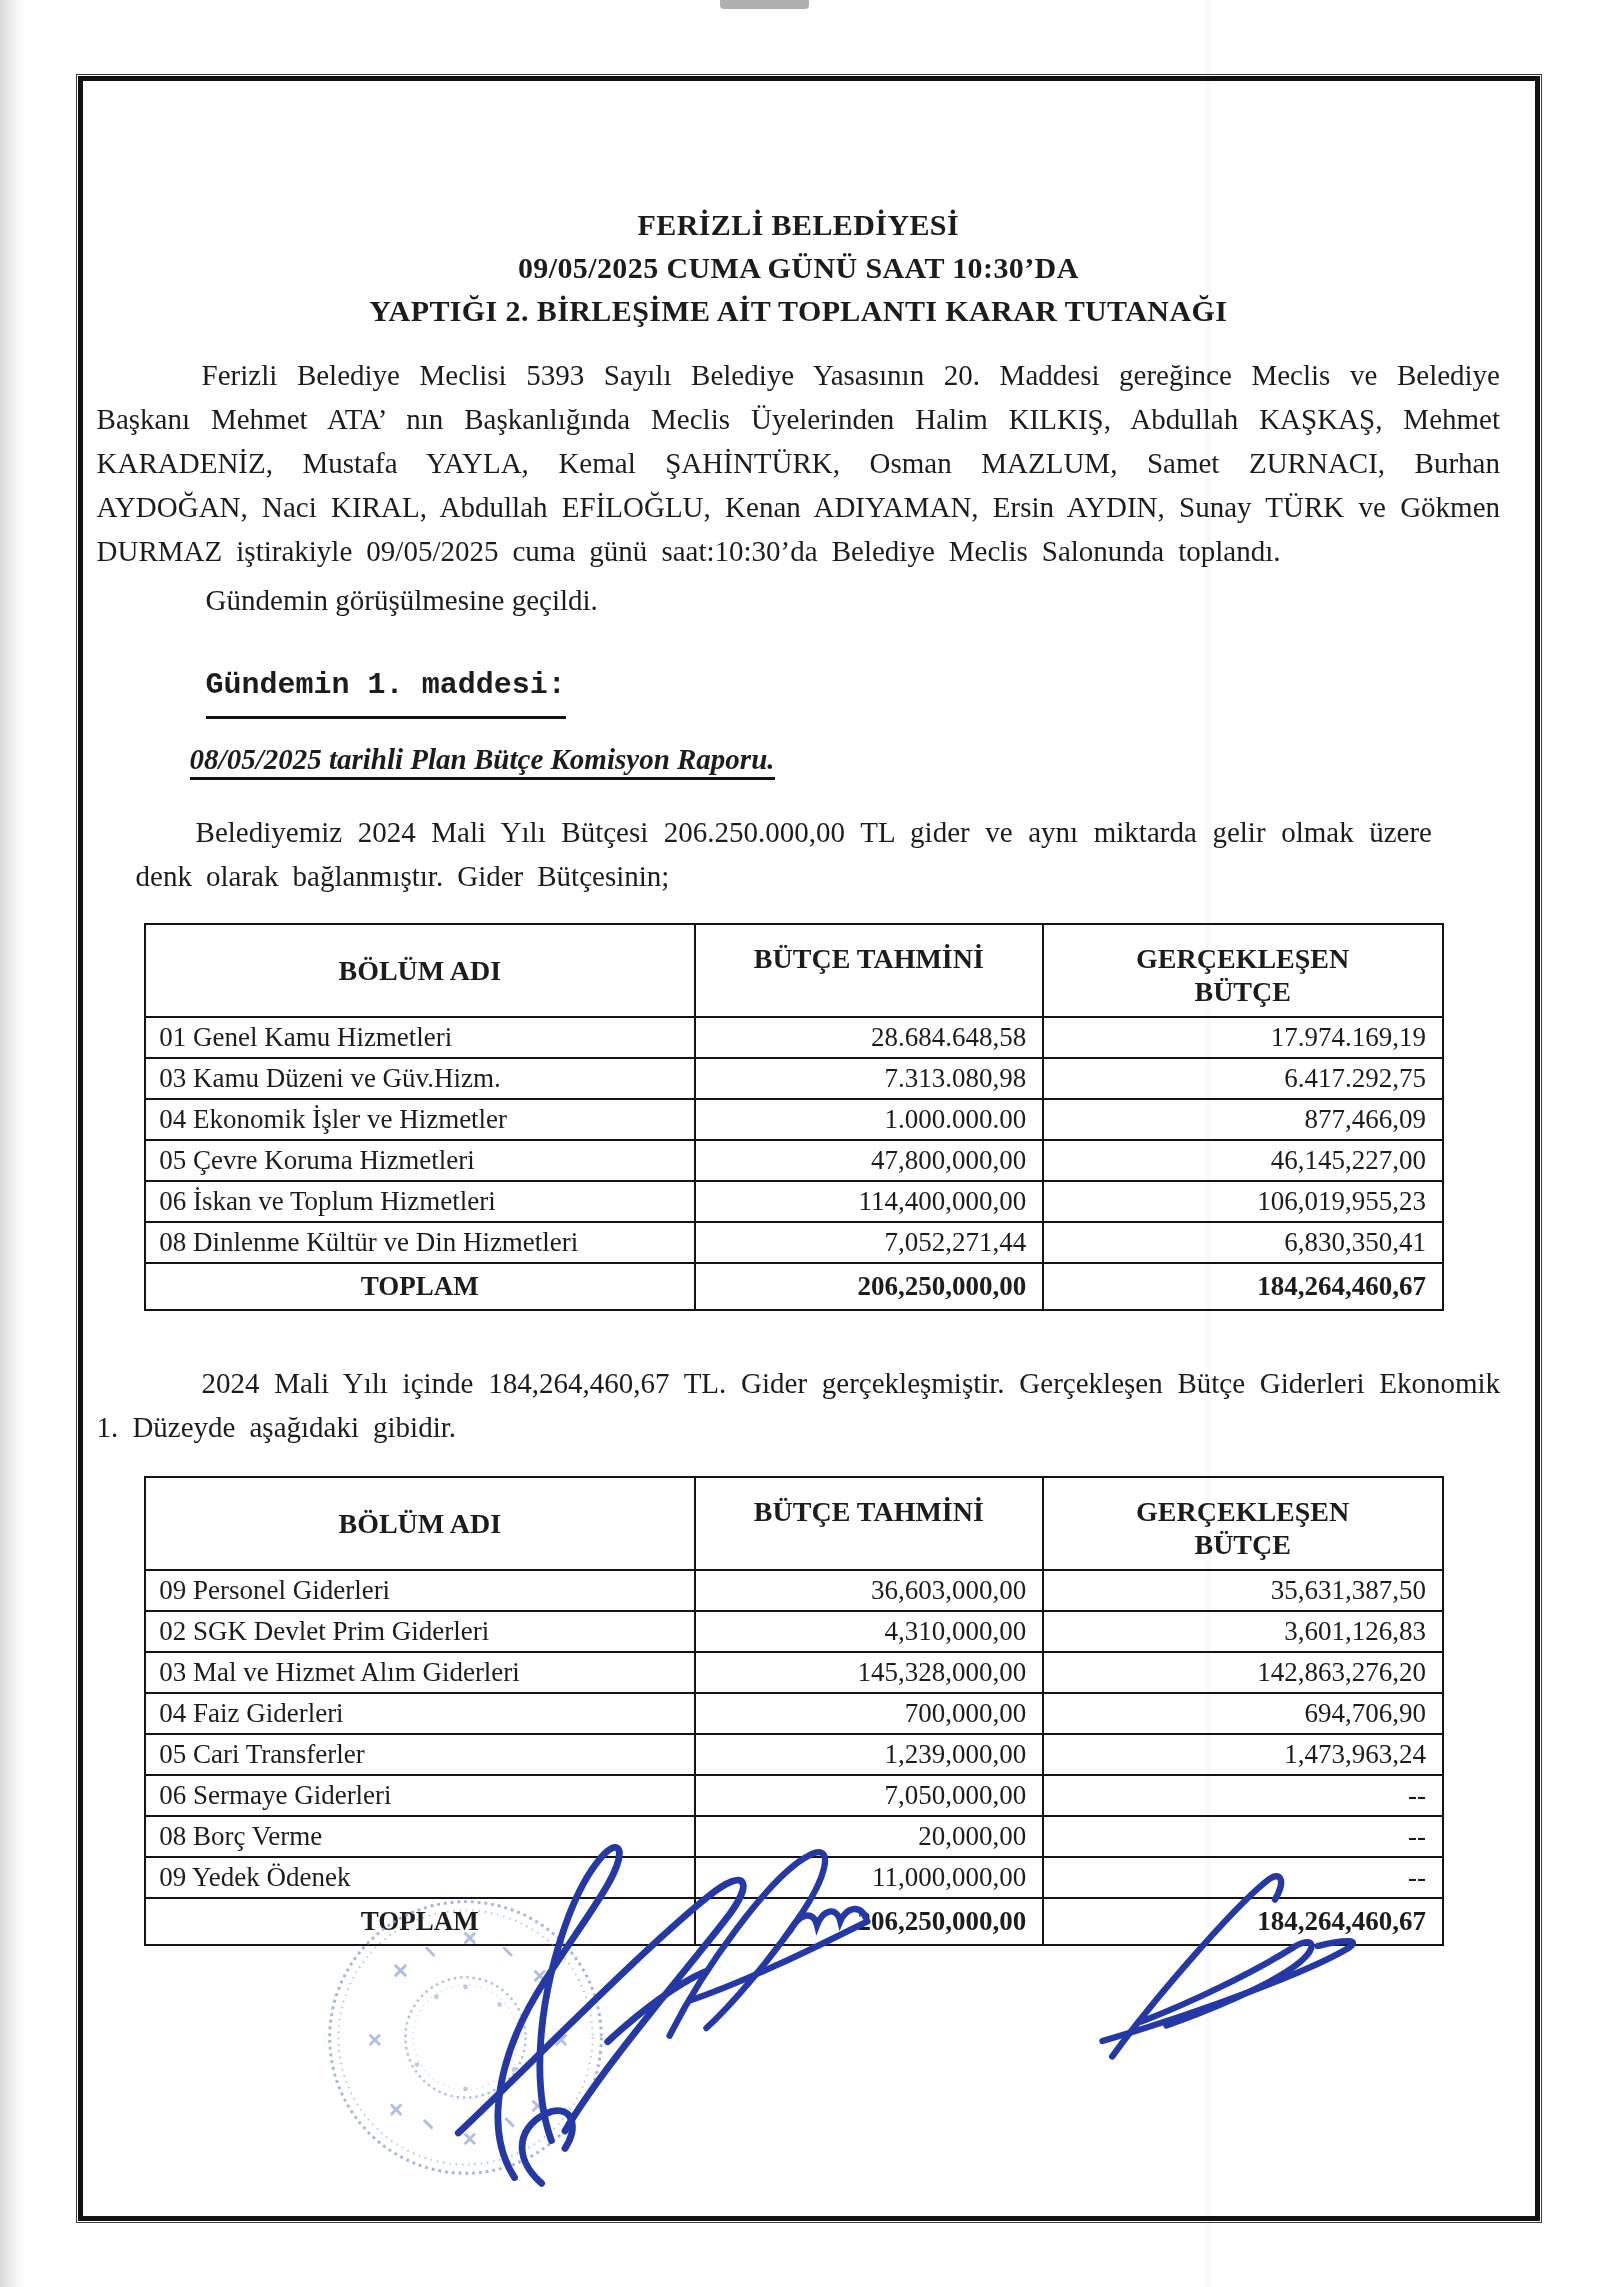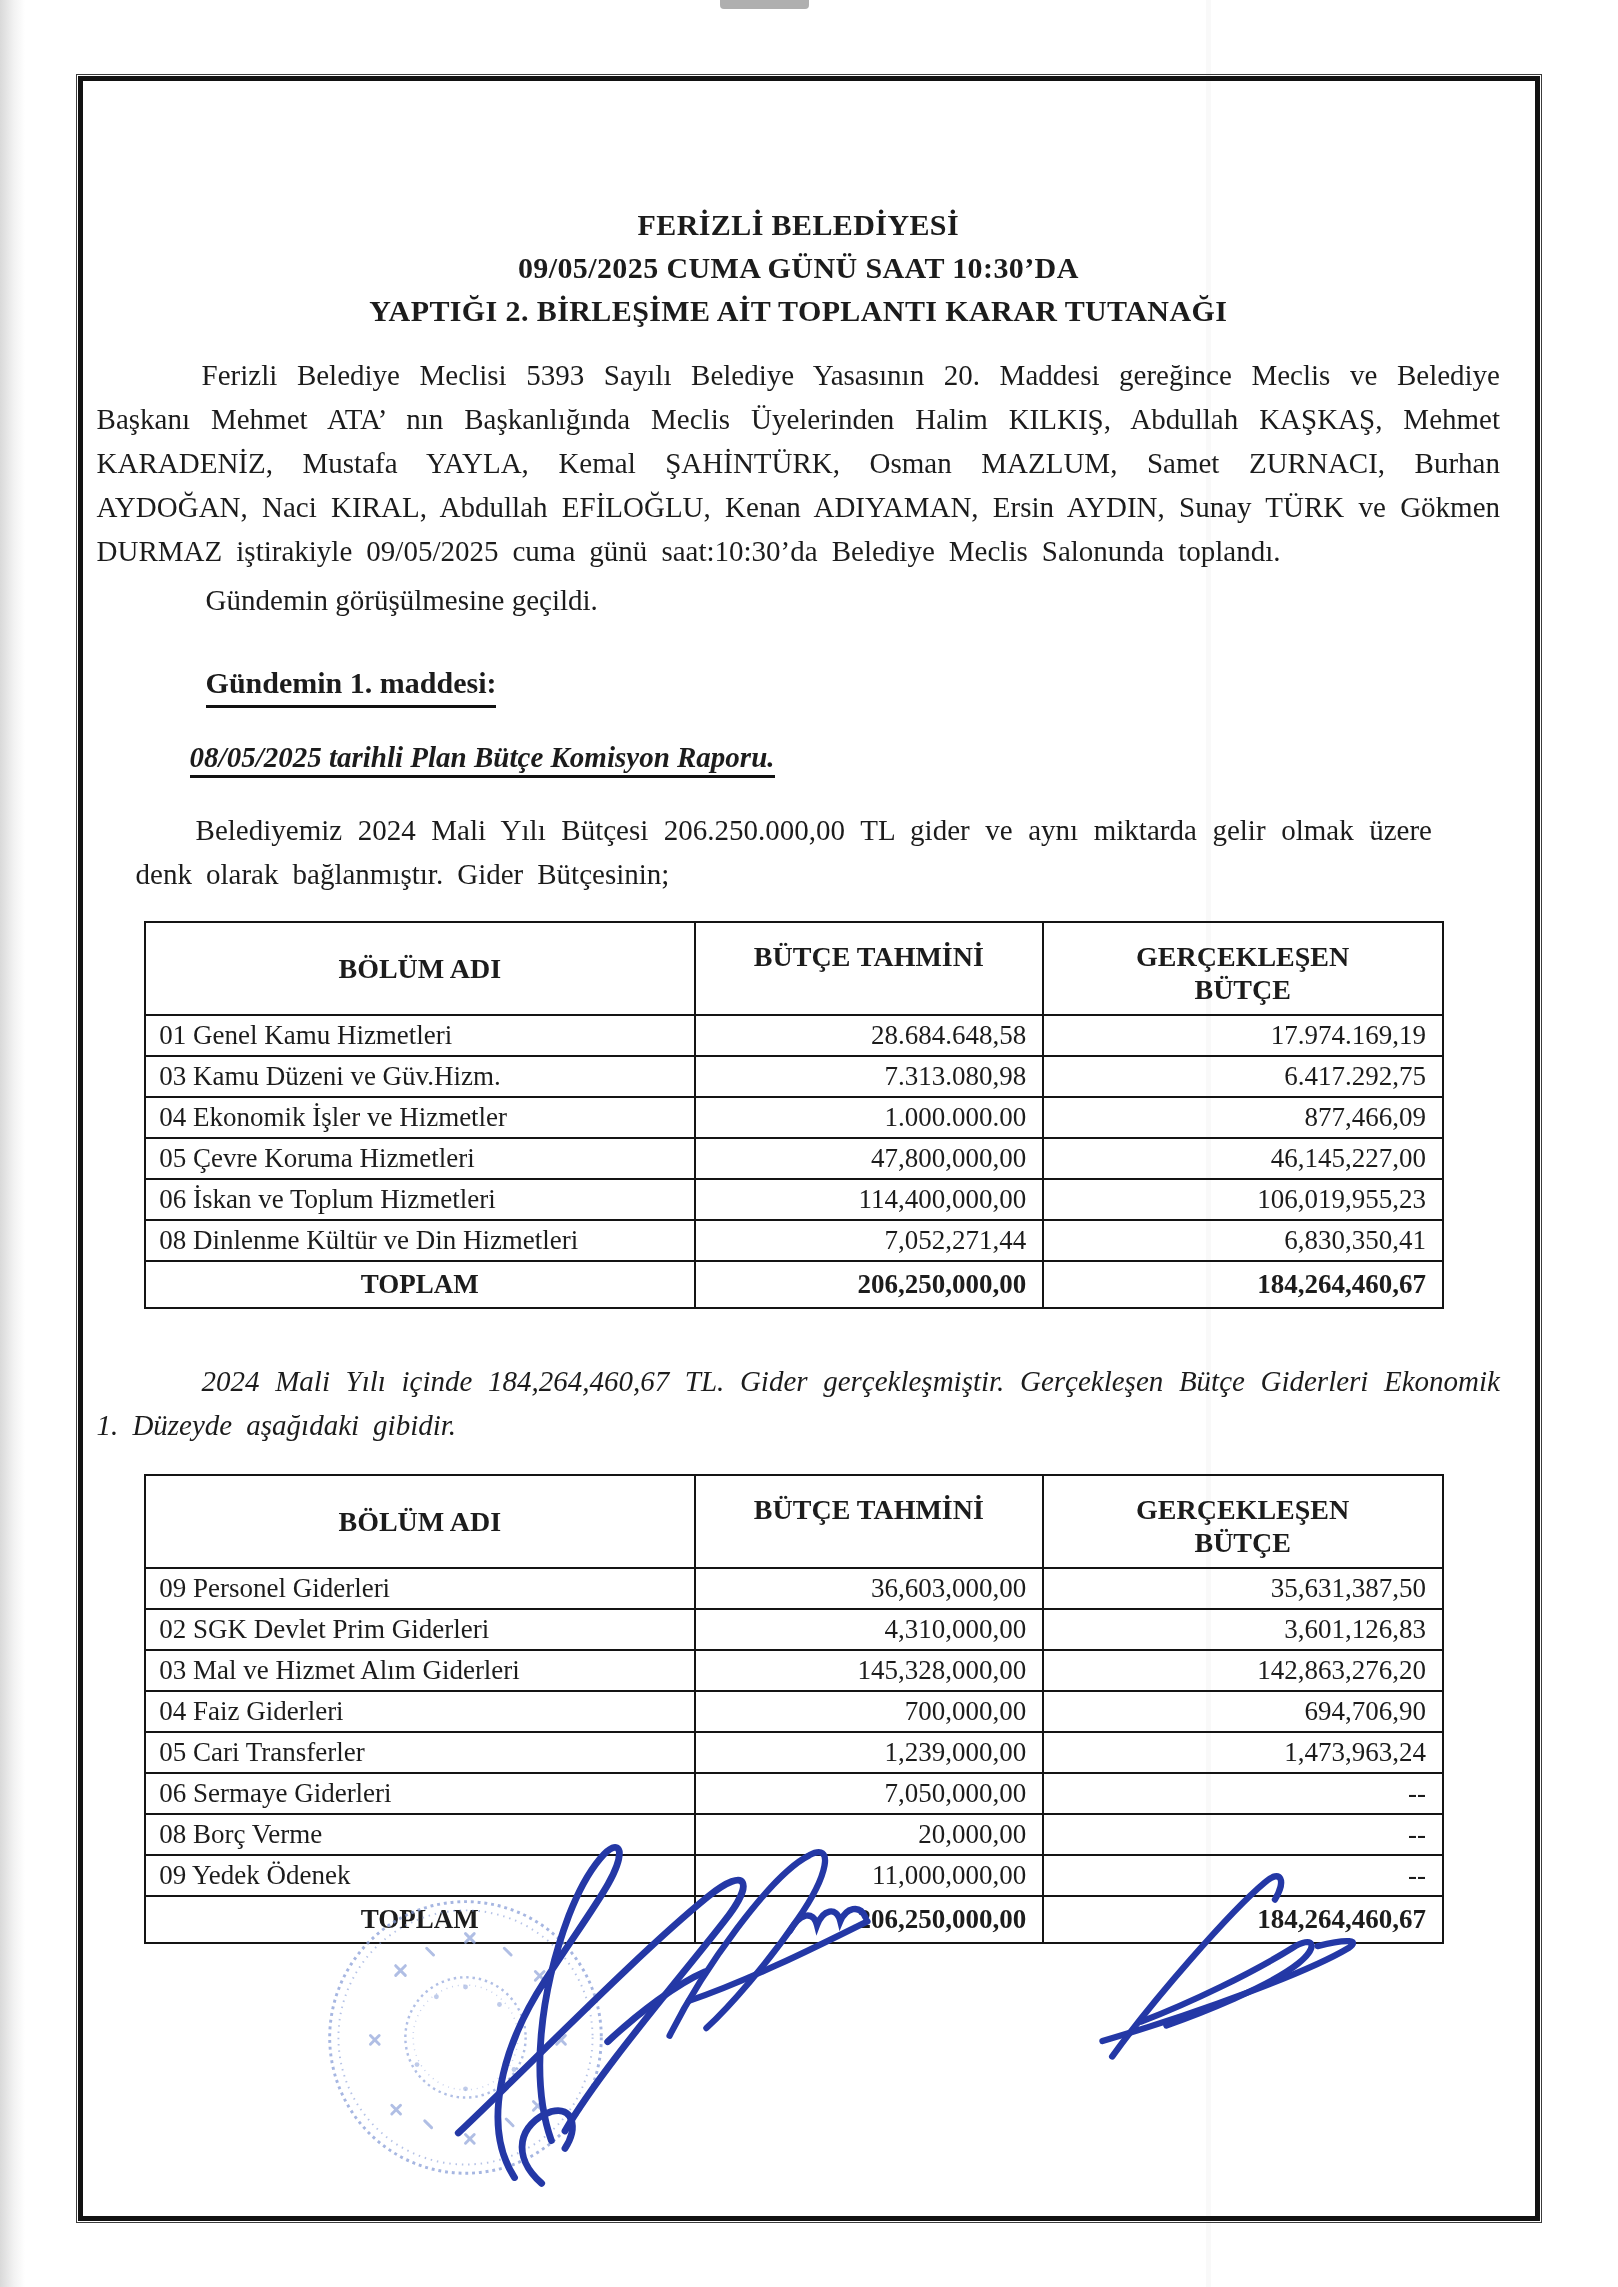--- a/index.html
+++ b/index.html
@@ -21,25 +21,25 @@
     background:transparent;
   }
   .content{position:relative;padding:0 35px 0 13.6px;}
 
   .title-block{margin-top:122px;text-align:center;font-weight:bold;font-size:30px;line-height:43px;letter-spacing:0.4px;}
 
   .body{font-size:29px;line-height:44px;text-align:justify;word-spacing:6.8px;margin:0;}
   .p-intro{margin-top:21.3px;text-indent:105px;}
   .p-followup{margin-top:4.9px;margin-left:109px;font-size:29px;line-height:44px;}
   .h-agenda{margin-top:39px;margin-left:109px;font-size:30px;font-weight:bold;line-height:44px;}
-  .h-agenda span{border-bottom:3.9px solid #121212;padding-bottom:6px;}
+  .h-agenda span{border-bottom:3.9px solid #121212;padding-bottom:14px;font-family:Liberation Mono, monospace;}
   .h-report{margin-top:27px;margin-left:93px;font-size:29px;font-weight:bold;font-style:italic;line-height:44px;}
   .h-report span{border-bottom:3.9px solid #121212;padding-bottom:1.9px;}
   .p-budget-intro{margin-top:1.9px;margin-left:39px;margin-right:68px;text-indent:60px;}
-  .p-result{margin-top:50px;text-indent:105px;font-style:italic;}
+  .p-result{margin-top:50px;text-indent:105px;}
 
   table.budget{border-collapse:collapse;margin-top:25px;margin-left:47px;width:1300px;
     font-size:27px;table-layout:fixed;}
   table.budget.second{margin-top:27px;}
   table.budget th,table.budget td{border:2.4px solid #141414;padding:0;}
   table.budget th{font-size:28px;font-weight:bold;height:74px;vertical-align:top;padding-top:17px;text-align:center;line-height:33px;}
   table.budget th.col-name{vertical-align:middle;padding-top:0;}
   table.budget col.c1{width:42.4%;}
   table.budget col.c2{width:26.8%;}
   table.budget col.c3{width:30.8%;}

